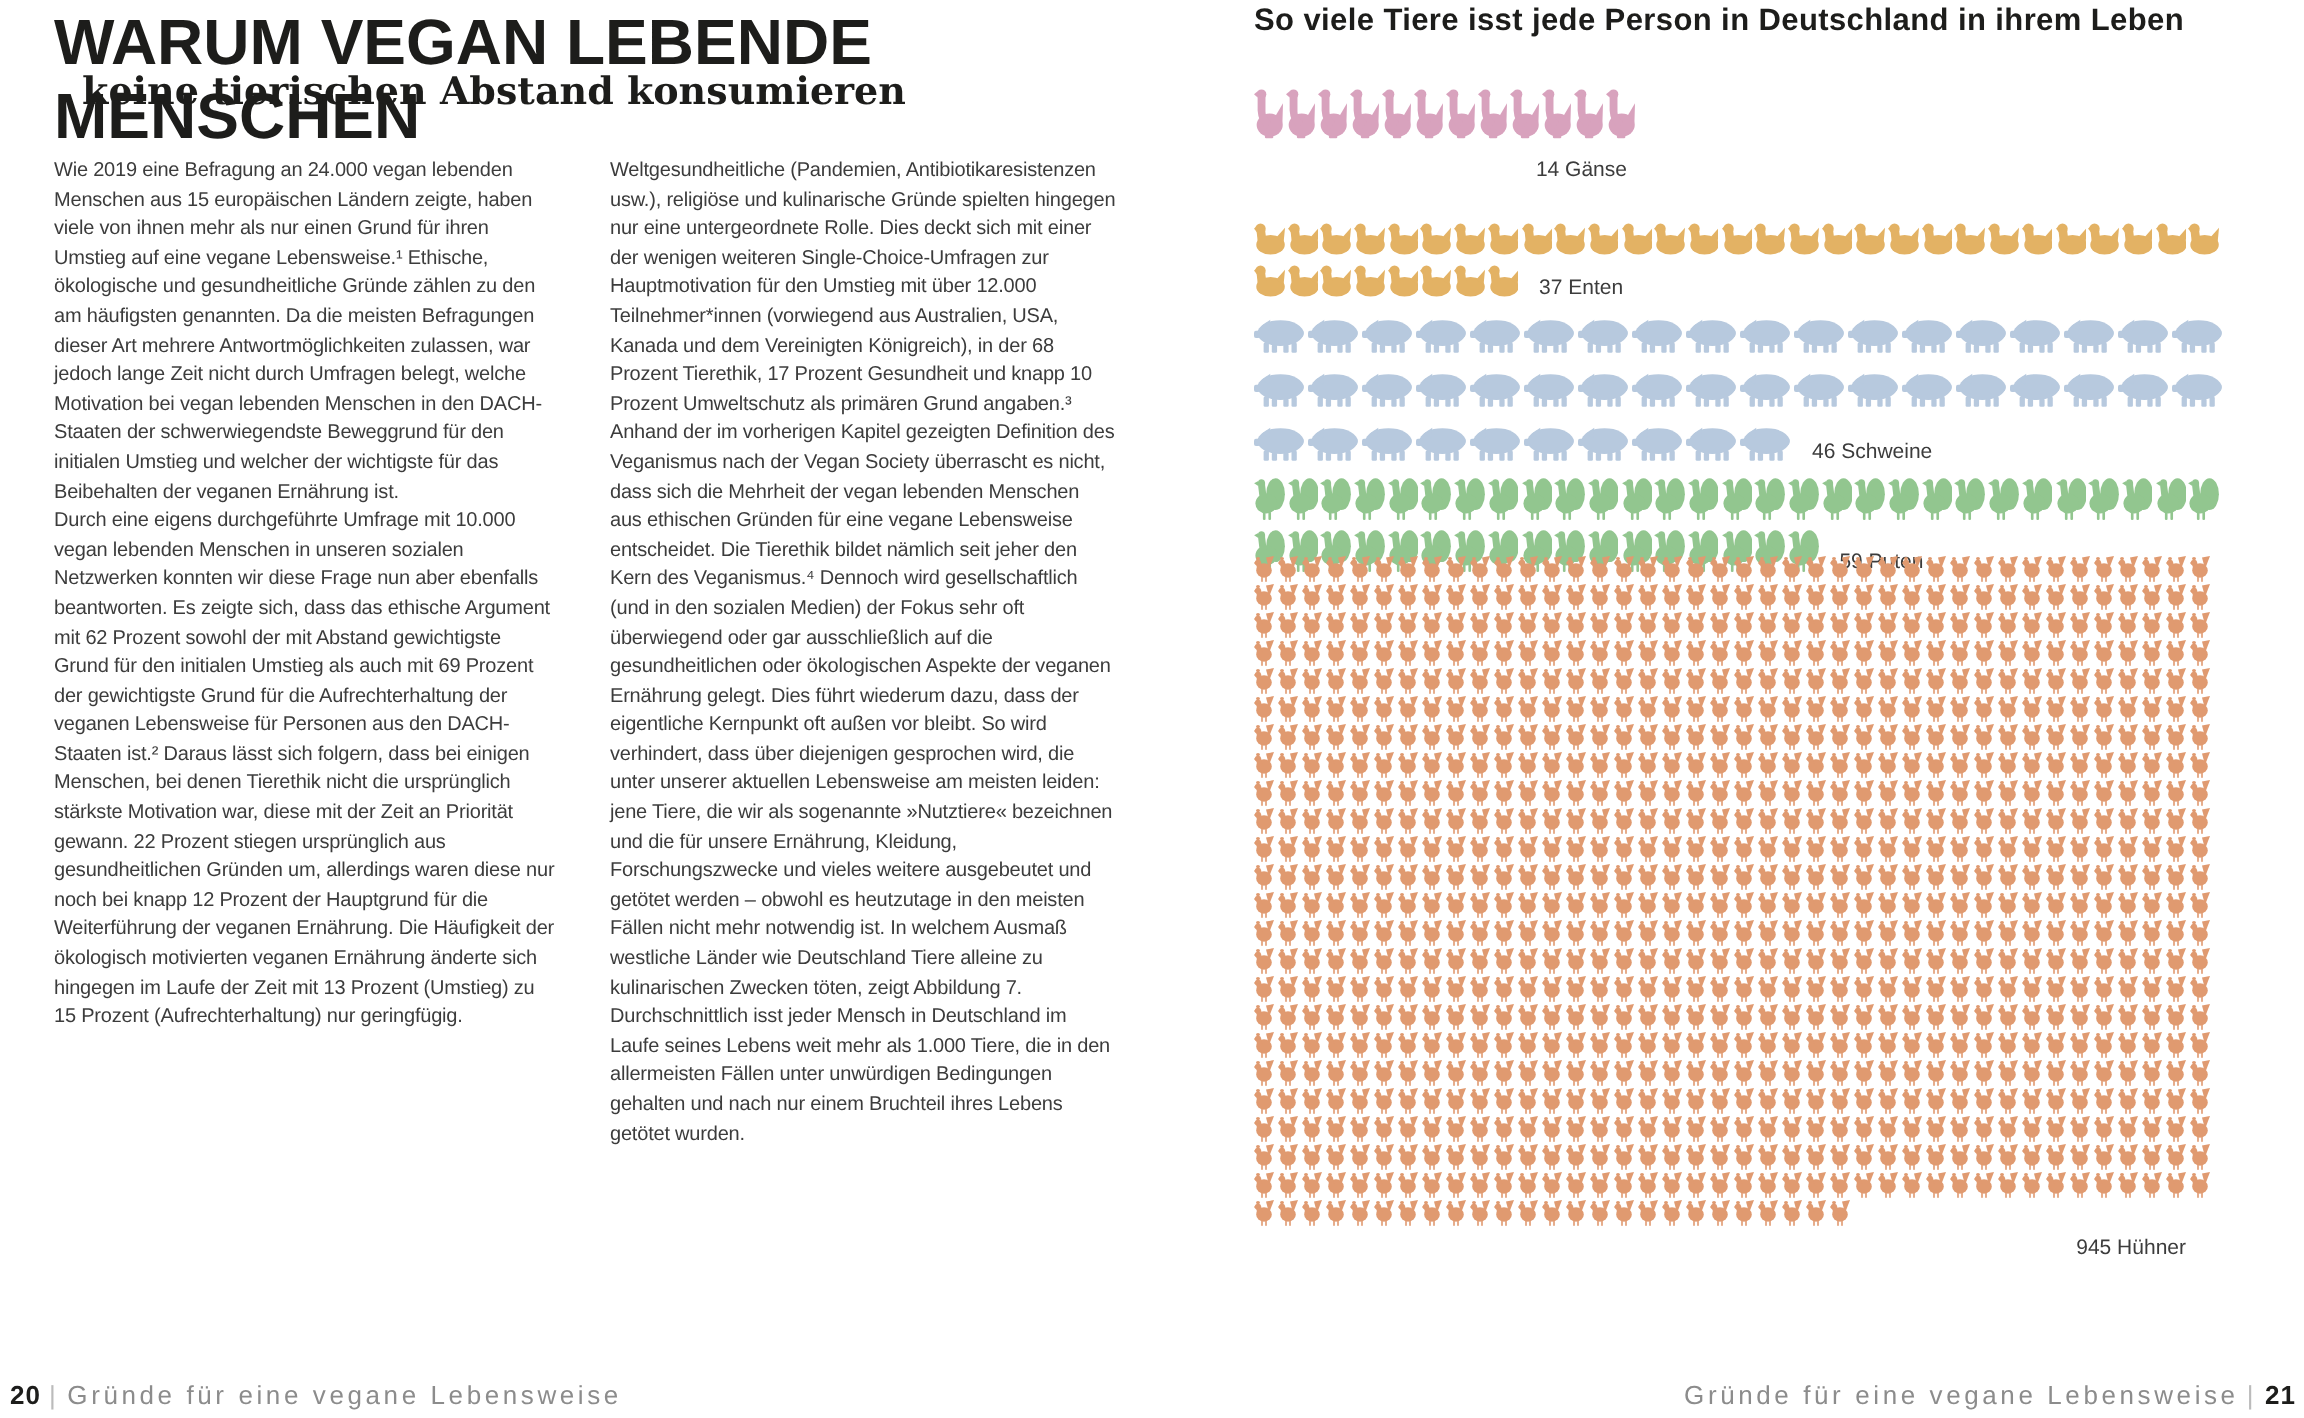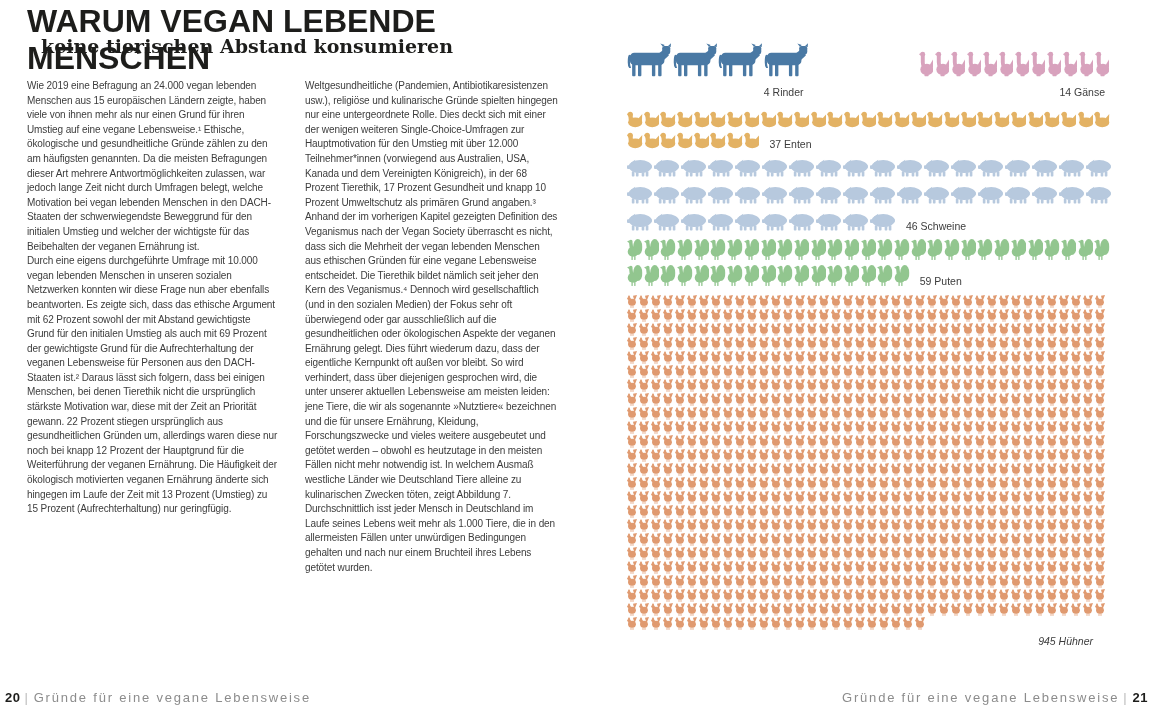--- a/index.html
+++ b/index.html
@@ -29,21 +29,21 @@
           display:flex; justify-content:space-between; align-items:flex-end; }
   .group-col { display:flex; flex-direction:column; }
   .group-col .icons { display:flex; align-items:flex-end; gap:1.5px; }
   .pict-label { font-size:10.5px; color:#3c3c3c; }
   .group-col .pict-label { margin-top:9px; text-align:right; padding-right:4px; }
   .band { position:absolute; left:0; width:488px; }
   .band .icons { display:flex; flex-wrap:wrap; align-items:flex-end; }
   #band-enten   { top:110px; } #band-enten .icons   { gap:3px 1.2px; }
   #band-schweine{ top:159px; } #band-schweine .icons{ gap:9px 2px; }
   #band-puten   { top:238px; } #band-puten .icons   { gap:4px 1.2px; }
-  #band-huehner { top:295px;font-style:italic; } #band-huehner .icons { gap:1px 1px; }
+  #band-huehner { top:278px; } #band-huehner .icons { gap:1px 1px; }
   .pict-label.inline { margin-left:9px; white-space:nowrap; position:relative; top:1px; }
   .pict-label.under { display:block; text-align:right; padding-right:22px; margin-top:5px; }
   .caption { position:absolute; left:0; top:650px; width:488px;
              font-style:italic; font-size:9.8px; color:#666; }
   
   .footer { position:absolute; top:690px; font-size:13px; letter-spacing:1.8px;
             color:#8c8c8c; white-space:nowrap; }
   .footer .pg { font-weight:700; color:#1d1d1b; letter-spacing:0.5px; }
   .footer .sep { color:#bbbbbb; padding:0 4px; }
   #footer-left { left:5px; } #footer-right { right:4px; }
@@ -143,39 +143,23 @@
 
 <div class="col" id="col1">
   <p>Wie 2019 eine Befragung an 24.000 vegan lebenden Menschen aus 15 europäischen Ländern zeigte, haben viele von ihnen mehr als nur einen Grund für ihren Umstieg auf eine vegane Lebensweise.¹ Ethische, ökologische und gesundheitliche Gründe zählen zu den am häufigsten genannten. Da die meisten Befragungen dieser Art mehrere Antwortmöglichkeiten zulassen, war jedoch lange Zeit nicht durch Umfragen belegt, welche Motivation bei vegan lebenden Menschen in den DACH-Staaten der schwerwiegendste Beweggrund für den initialen Umstieg und welcher der wichtigste für das Beibehalten der veganen Ernährung ist.</p>
   <p>Durch eine eigens durchgeführte Umfrage mit 10.000 vegan lebenden Menschen in unseren sozialen Netzwerken konnten wir diese Frage nun aber ebenfalls beantworten. Es zeigte sich, dass das ethische Argument mit 62 Prozent sowohl der mit Abstand gewichtigste Grund für den initialen Umstieg als auch mit 69 Prozent der gewichtigste Grund für die Aufrechterhaltung der veganen Lebensweise für Personen aus den DACH-Staaten ist.² Daraus lässt sich folgern, dass bei einigen Menschen, bei denen Tierethik nicht die ursprünglich stärkste Motivation war, diese mit der Zeit an Priorität gewann. 22 Prozent stiegen ursprünglich aus gesundheitlichen Gründen um, allerdings waren diese nur noch bei knapp 12 Prozent der Hauptgrund für die Weiterführung der veganen Ernährung. Die Häufigkeit der ökologisch motivierten veganen Ernährung änderte sich hingegen im Laufe der Zeit mit 13 Prozent (Umstieg) zu 15 Prozent (Aufrechterhaltung) nur geringfügig.</p>
 </div>
 <div class="col" id="col2">
   <p>Weltgesundheitliche (Pandemien, Antibiotikaresistenzen usw.), religiöse und kulinarische Gründe spielten hingegen nur eine untergeordnete Rolle. Dies deckt sich mit einer der wenigen weiteren Single-Choice-Umfragen zur Hauptmotivation für den Umstieg mit über 12.000 Teilnehmer*innen (vorwiegend aus Australien, USA, Kanada und dem Vereinigten Königreich), in der 68 Prozent Tierethik, 17 Prozent Gesundheit und knapp 10 Prozent Umweltschutz als primären Grund angaben.³ Anhand der im vorherigen Kapitel gezeigten Definition des Veganismus nach der Vegan Society überrascht es nicht, dass sich die Mehrheit der vegan lebenden Menschen aus ethischen Gründen für eine vegane Lebensweise entscheidet. Die Tierethik bildet nämlich seit jeher den Kern des Veganismus.⁴ Dennoch wird gesellschaftlich (und in den sozialen Medien) der Fokus sehr oft überwiegend oder gar ausschließlich auf die gesundheitlichen oder ökologischen Aspekte der veganen Ernährung gelegt. Dies führt wiederum dazu, dass der eigentliche Kernpunkt oft außen vor bleibt. So wird verhindert, dass über diejenigen gesprochen wird, die unter unserer aktuellen Lebensweise am meisten leiden: jene Tiere, die wir als sogenannte »Nutztiere« bezeichnen und die für unsere Ernährung, Kleidung, Forschungszwecke und vieles weitere ausgebeutet und getötet werden – obwohl es heutzutage in den meisten Fällen nicht mehr notwendig ist. In welchem Ausmaß westliche Länder wie Deutschland Tiere alleine zu kulinarischen Zwecken töten, zeigt Abbildung 7. Durchschnittlich isst jeder Mensch in Deutschland im Laufe seines Lebens weit mehr als 1.000 Tiere, die in den allermeisten Fällen unter unwürdigen Bedingungen gehalten und nach nur einem Bruchteil ihres Lebens getötet wurden.</p>
 </div>
 
 <div id="chart">
+  <h3 class="chart-title">So viele Tiere isst jede Person in Deutschland in ihrem Leben</h3>
 
   <div class="row1">
-    <div class="group-col">
-      <div class="icons">
-          <svg width="44" height="34" class="pict" style="color: rgb(74, 121, 164);">
-            <use href="#i-cow"></use>
-          </svg>
-          <svg width="44" height="34" class="pict" style="color: rgb(74, 121, 164);">
-            <use href="#i-cow"></use>
-          </svg>
-          <svg width="44" height="34" class="pict" style="color: rgb(74, 121, 164);">
-            <use href="#i-cow"></use>
-          </svg>
-          <svg width="44" height="34" class="pict" style="color: rgb(74, 121, 164);">
-            <use href="#i-cow"></use>
-          </svg>
-        </div>
-      <div class="pict-label">4 Rinder</div>
-    </div>
     <div class="group-col">
       <div class="icons">
           <svg width="14.5" height="27" class="pict" style="color: rgb(216, 162, 189);">
             <use href="#i-goose"></use>
           </svg>
           <svg width="14.5" height="27" class="pict" style="color: rgb(216, 162, 189);">
             <use href="#i-goose"></use>
           </svg>
           <svg width="14.5" height="27" class="pict" style="color: rgb(216, 162, 189);">
             <use href="#i-goose"></use>

